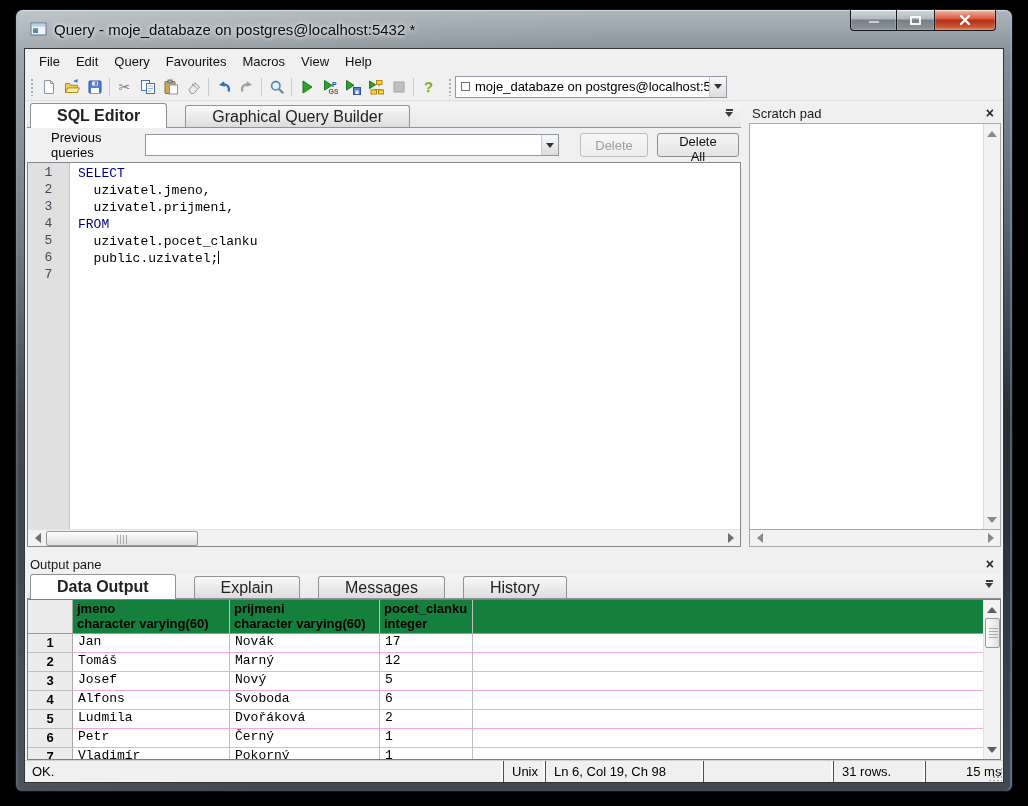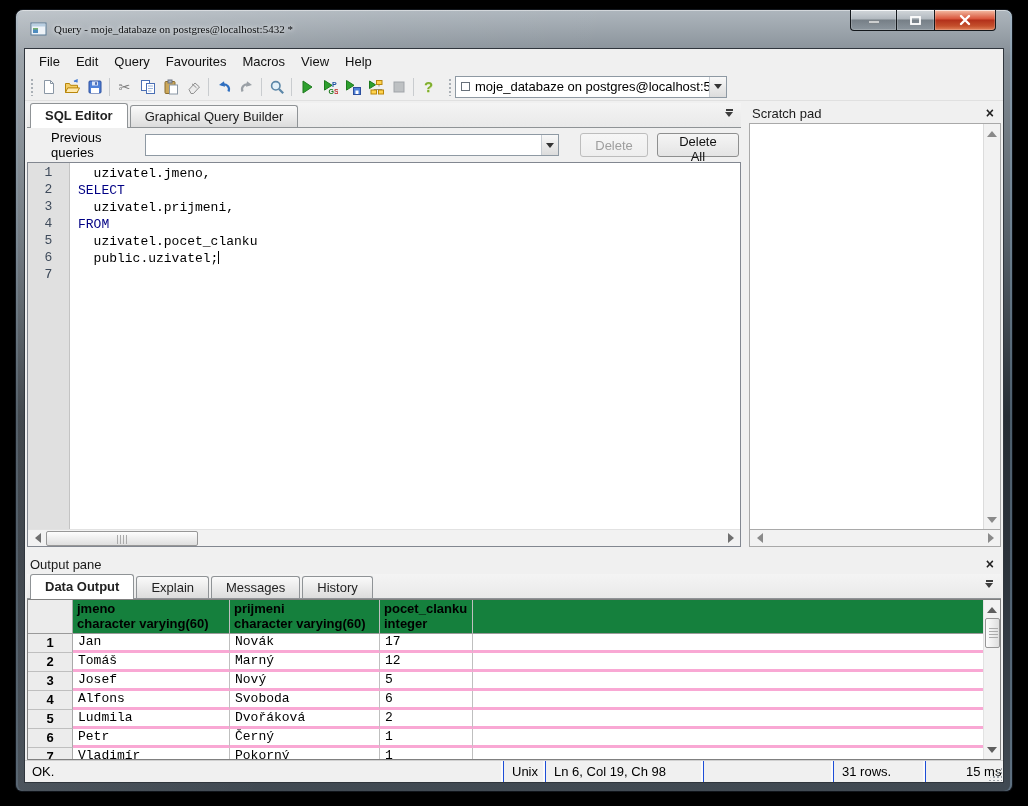--- a/index.html
+++ b/index.html
@@ -10,21 +10,21 @@
   .window { position:absolute; left:16px; top:10px; width:996px; height:781px;
     border-radius:7px 7px 6px 6px;
     background:linear-gradient(180deg,#aeb6bd 0%,#848d95 6%,#555f68 30%,#262d34 52%,#2b323a 70%,#414a53 100%);
     box-shadow:0 0 0 1px #10141a, 0 3px 14px rgba(0,0,0,.9), inset 0 1px 0 rgba(255,255,255,.45), inset -2px 0 0 rgba(150,185,215,.35), inset 2px 0 0 rgba(120,150,175,.25);
   }
   .window::before { content:""; position:absolute; inset:0; border-radius:7px 7px 6px 6px;
     background:linear-gradient(115deg, rgba(255,255,255,.22) 0%, rgba(255,255,255,.05) 28%, transparent 45%);
     pointer-events:none; }
   .titlebar { height:38px; display:flex; align-items:center; padding:0 10px; position:relative; }
   .appicon { width:18px; height:16px; margin:0 6px 0 4px; }
-  .title { font-size:11px; color:#0c0e10; text-shadow:0 0 4px rgba(255,255,255,.95), 0 0 8px rgba(255,255,255,.7); white-space:nowrap;font-family:Liberation Serif, serif; }
+  .title { font-size:15px; color:#0c0e10; text-shadow:0 0 4px rgba(255,255,255,.95), 0 0 8px rgba(255,255,255,.7); white-space:nowrap; }
   .caps { position:absolute; top:0; right:16px; display:flex; }
   .cap { height:21px; border:1px solid #14181c; border-top:none; display:flex; align-items:center; justify-content:center;
     background:linear-gradient(180deg, rgba(255,255,255,.45), rgba(255,255,255,.12) 45%, rgba(30,40,48,.35) 50%, rgba(90,105,115,.25));
     box-shadow:inset 0 1px 0 rgba(255,255,255,.5), inset 0 0 0 1px rgba(255,255,255,.18); cursor:default; }
   .cap-min { width:46px; border-radius:0 0 0 4px; border-right:none; }
   .cap-max { width:38px; border-right:none; }
   .cap-close { width:62px; border-radius:0 0 4px 0;
     background:linear-gradient(180deg,#f7c0a8 0%,#e8937a 18%,#d9543a 45%,#b3301a 50%,#c44f2c 80%,#e2815a 100%); }
   .cap svg { display:block; }
 
@@ -51,22 +51,22 @@
 
   
   .main { height:446px; display:flex; padding:2px 2px 0 2px; }
   .editor-panel { width:714px; display:flex; flex-direction:column; }
   .vsash { width:8px; cursor:col-resize; }
   .hsash { height:7px; cursor:row-resize; }
 
   
   .tabrow { height:25px; display:flex; align-items:flex-end; border-bottom:1px solid #8f9396; position:relative; padding-left:3px;
      background:linear-gradient(#f4f4f4,#e9e9e9); }
-  .tab { height:22px; padding:0 14px; display:flex; align-items:center; font-size:13px; color:#222;
-     border:1px solid #8f9396; border-bottom:none; border-radius:3px 3px 0 0; margin-right:2px;
+  .tab { height:22px; padding:0 26px; display:flex; align-items:center; font-size:16px; color:#222;
+     border:1px solid #8f9396; border-bottom:none; border-radius:3px 3px 0 0; margin-right:18px;
      background:linear-gradient(#fafafa,#dcdcdc); cursor:default; white-space:nowrap; }
   .tab.active { height:25px; background:#fff; font-weight:bold; margin-bottom:-1px; padding-bottom:1px; }
   .tab-overflow { position:absolute; right:8px; top:6px; display:flex; flex-direction:column; align-items:center; cursor:default; }
   .tab-overflow .bar { width:7px; height:2px; background:#3d3d3d; }
   .tab-overflow .tri { width:0; height:0; border:4px solid transparent; border-top:5px solid #3d3d3d; margin-top:1px; }
 
   
   .prevq { height:34px; display:flex; align-items:center; padding:0 2px 0 4px; font-size:13px; gap:2px;margin-left:20px; }
   .prevq-combo { width:436px; margin-right:12px; }
   .btn { height:24px; padding:0 14px; font-size:13px; color:#111;
@@ -107,21 +107,21 @@
   .panel-hdr .x { margin-left:auto; font-size:14px; font-weight:bold; color:#222; line-height:1; padding:0 3px; cursor:default; }
   .scratch-body { flex:1; border:1px solid #a9a9a9; background:#fff; display:flex; overflow:hidden; }
   .scratch-text { flex:1; font:13px "Liberation Mono","DejaVu Sans Mono",monospace; padding:2px; }
   .scratch-h { height:17px; border:1px solid #a9a9a9; border-top:none; background:#f2f2f2; display:flex; align-items:center; }
 
   
   .outputpane { height:206px; display:flex; flex-direction:column; padding:0 2px; }
   .grid-wrap { flex:1; border:1px solid #808080; background:#fff; display:flex; overflow:hidden; }
   .grid-clip { flex:1; overflow:hidden; position:relative; }
   .grow { display:flex; }
-  .gcell { border-right:1px solid #bfbfbf; border-bottom:3px solid #f9a8d4; overflow:hidden; white-space:nowrap; }
+  .gcell { border-right:1px solid #bfbfbf; border-bottom:1px solid #f9a8d4; overflow:hidden; white-space:nowrap; }
   .gnum { width:45px; background:#ececec; border-right:1px solid #a9a9a9; border-bottom:1px solid #bfbfbf;
     font-weight:bold; font-size:13px; text-align:center; }
   .ghead .gcell { background:#15803d; border-bottom:1px solid #9a9a9a; font-weight:bold; font-size:13px; line-height:15px; padding:1px 4px; height:34px; }
   .ghead .gnum { height:34px; border-bottom:1px solid #9a9a9a; }
   .gdata .gcell { height:19px; line-height:18px; font:13px "Liberation Mono","DejaVu Sans Mono",monospace; padding:0 5px; }
   .gdata .gnum { height:19px; line-height:18px; }
   .c1 { width:157px; } .c2 { width:150px; } .c3 { width:93px; }
   .cfill { flex:1; border-right:none; }
 
   
@@ -355,22 +355,22 @@
             <div class="gutter">
                 <div class="lnum">1</div>
                 <div class="lnum">2</div>
                 <div class="lnum">3</div>
                 <div class="lnum">4</div>
                 <div class="lnum">5</div>
                 <div class="lnum">6</div>
                 <div class="lnum">7</div>
               </div>
             <div class="code">
+                <div class="cline"><span class="kw">SELECT</span></div>
                 <div class="cline"><span>  uzivatel.jmeno,</span></div>
-                <div class="cline"><span class="kw">SELECT</span></div>
                 <div class="cline"><span>  uzivatel.prijmeni,</span></div>
                 <div class="cline"><span class="kw">FROM</span></div>
                 <div class="cline"><span>  uzivatel.pocet_clanku</span></div>
                 <div class="cline"><span>  public.uzivatel;</span><span class="caret"></span></div>
                 <div class="cline"><span></span></div>
               </div>
           </div>
           <div class="hscroll">
             <span class="sb-arrow">
                 <span class="t-l"></span>

